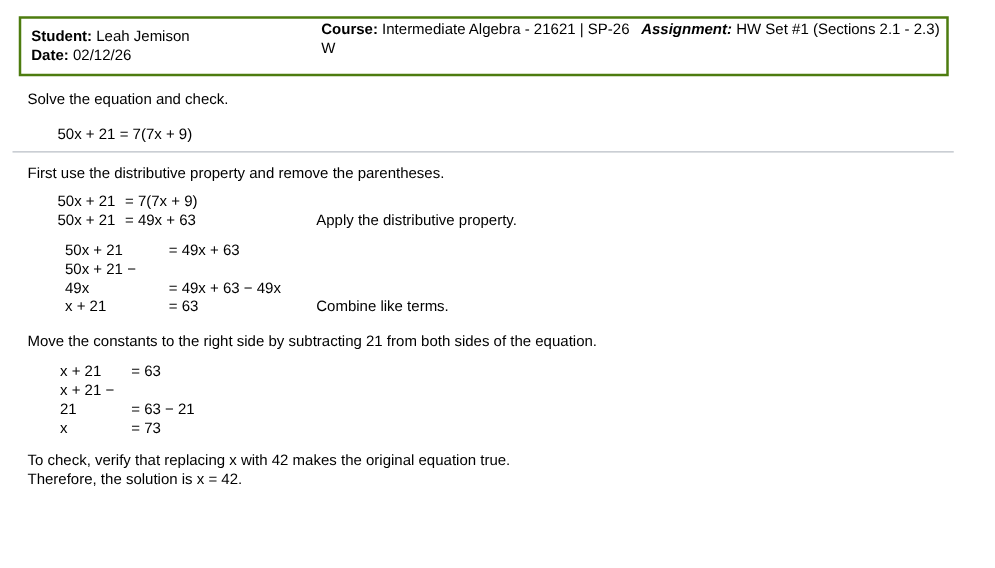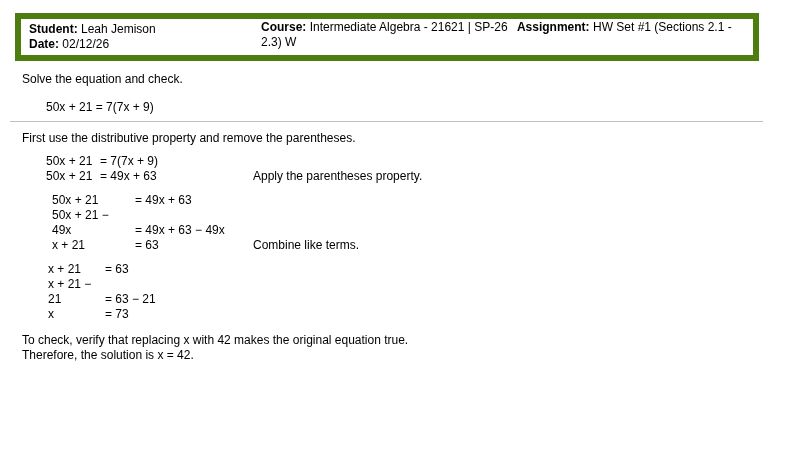--- a/index.html
+++ b/index.html
@@ -16,34 +16,34 @@
     overflow: hidden;
   }
   b, .lbl { font-weight: bold; }
 
   
   .header-box {
     display: flex;
     margin: 13px 0 0 15px;
     width: 744px;
     min-height: 48px;
-    border: 6px solid #4d7c0f;
+    border: 2px solid #4d7c0f;
   }
   .cell-student {
     width: 236px;
     padding-left: 8px;
     display: flex;
     flex-direction: column;
     justify-content: center;
   }
   .cell-course {
     flex: 1;
     padding: 1px 0 1px 4px;
   }
-  .asg-lbl { margin-left: 6px; }
+  .asg-lbl { margin-left: 6px; font-style: italic; }
 
   
   .content { padding: 0 6px 0 22px; }
   .solve-line { margin-top: 11px; }
   .problem-eq { margin-top: 13px; margin-left: 24px; }
 
   .divider {
     border: none;
     border-top: 1px solid #b9bfc6;
     height: 0;
@@ -105,37 +105,38 @@
 
     <hr class="divider">
 
     <p class="step-p1">First use the distributive property and remove the parentheses.</p>
     <div class="eq-block b1">
       <div class="eq-row">
         <span class="lhs">50x + 21</span><span class="rhs">= 7(7x + 9)</span>
       </div>
       <div class="eq-row">
         <span class="lhs">50x + 21</span><span class="rhs">= 49x + 63</span>
-        <span class="note">Apply the parentheses property.</span>
+        <span class="note">Apply the distributive property.</span>
       </div>
     </div>
 
     <div class="eq-block b2">
       <div class="eq-row">
         <span class="lhs">50x + 21</span><span class="rhs">= 49x + 63</span>
       </div>
       <div class="eq-row">
         <span class="lhs">50x + 21 − 49x</span><span class="rhs">= 49x + 63 − 49x</span>
       </div>
       <div class="eq-row">
         <span class="lhs">x + 21</span><span class="rhs">= 63</span>
         <span class="note">Combine like terms.</span>
       </div>
     </div>
 
+    <p class="step-p3">Move the constants to the right side by subtracting 21 from both sides of the equation.</p>
     <div class="eq-block b3">
       <div class="eq-row">
         <span class="lhs">x + 21</span><span class="rhs">= 63</span>
       </div>
       <div class="eq-row">
         <span class="lhs">x + 21 − 21</span><span class="rhs">= 63 − 21</span>
       </div>
       <div class="eq-row">
         <span class="lhs">x</span><span class="rhs">= 73</span>
       </div>

